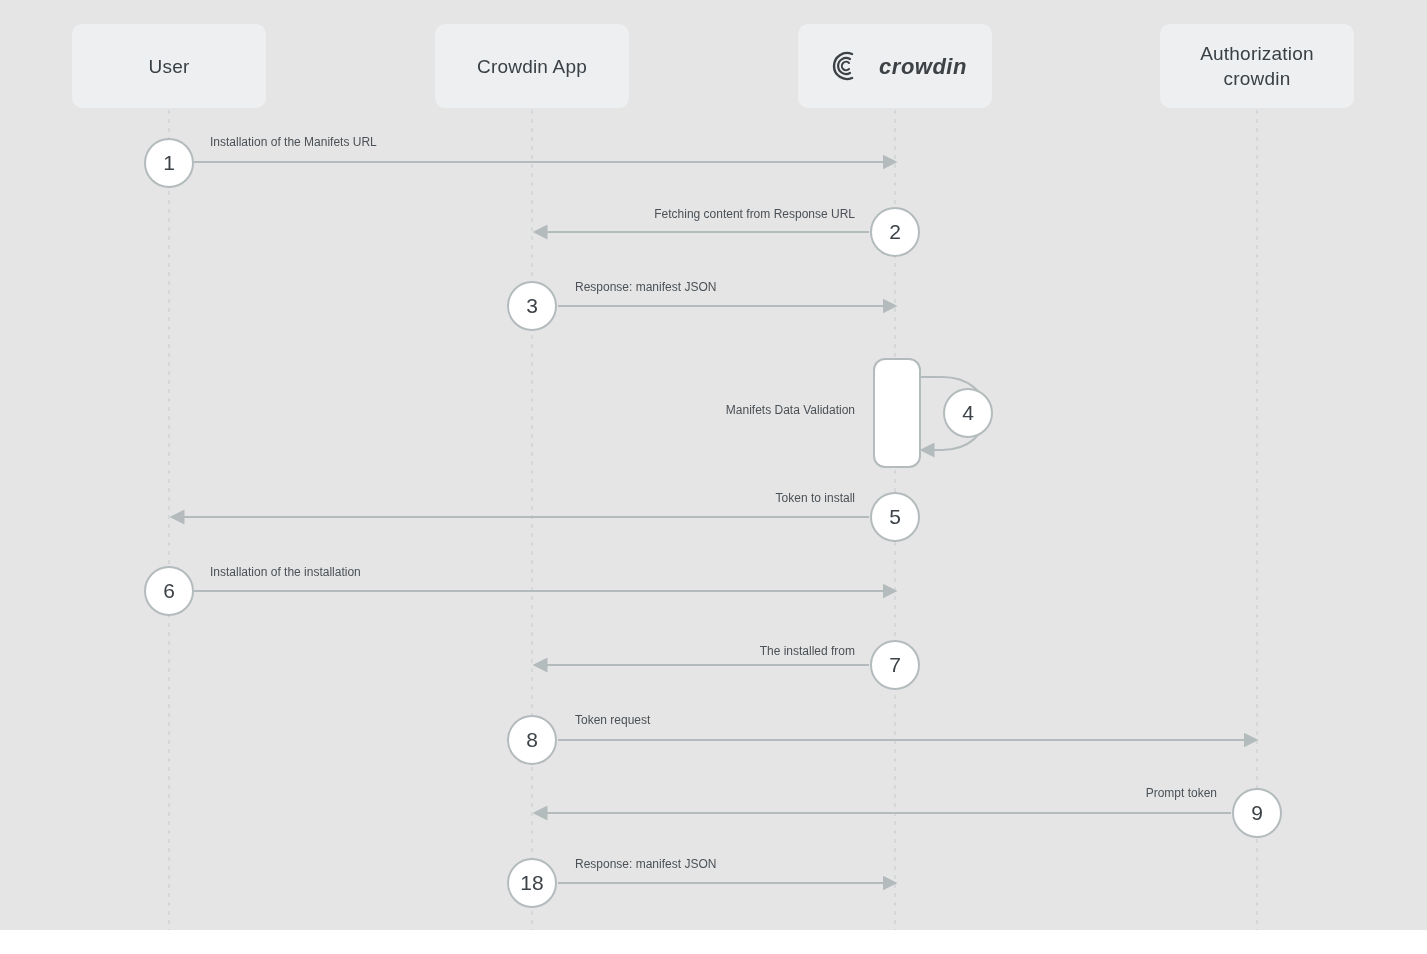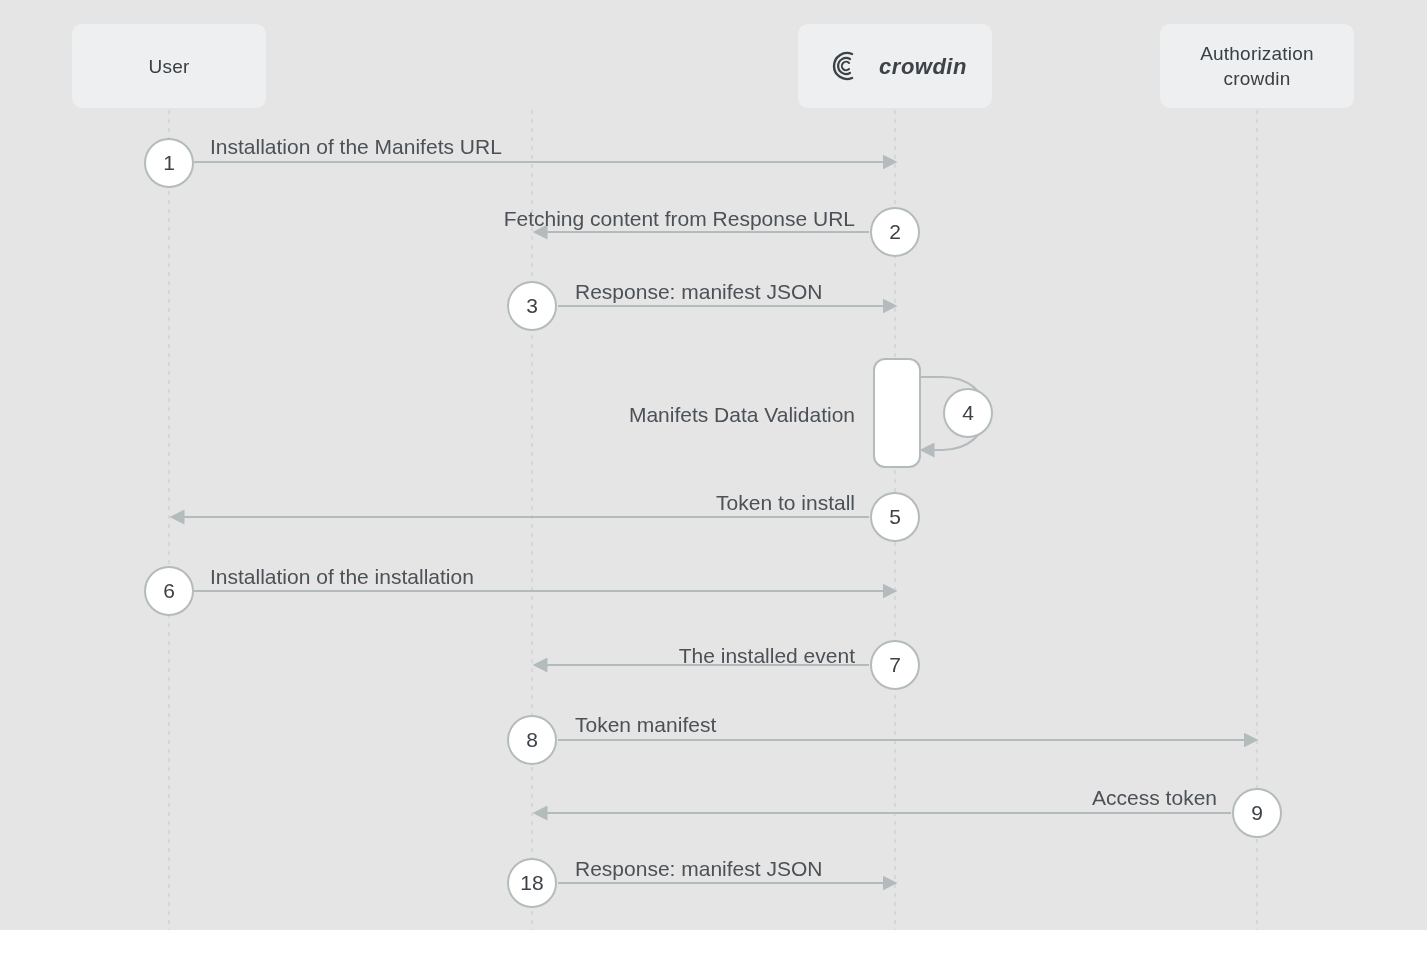--- a/index.html
+++ b/index.html
@@ -75,21 +75,21 @@
     display: flex;
     align-items: center;
     justify-content: center;
     font-size: 21px;
     color: #3c4247;
     z-index: 3;
   }
 
   .msg-label {
     position: absolute;
-    font-size: 21px;
+    font-size: 12px;
     color: #4b5156;
     white-space: nowrap;
     z-index: 3;
   }
 </style>
 </head>
 <body>
 
 <div class="canvas">
 
@@ -113,20 +113,23 @@
     <line x1="194" y1="591" x2="884" y2="591" stroke="#b4bbbd" stroke-width="2" marker-end="url(#arr)"></line>
     <line x1="869" y1="665" x2="546" y2="665" stroke="#b4bbbd" stroke-width="2" marker-end="url(#arr)"></line>
     <line x1="558" y1="740" x2="1245" y2="740" stroke="#b4bbbd" stroke-width="2" marker-end="url(#arr)"></line>
     <line x1="1231" y1="813" x2="546" y2="813" stroke="#b4bbbd" stroke-width="2" marker-end="url(#arr)"></line>
     <line x1="558" y1="883" x2="884" y2="883" stroke="#b4bbbd" stroke-width="2" marker-end="url(#arr)"></line>
   </svg>
 
   <div class="actor-box" style="left:72px">
     <span>User</span>
   </div>
+  <div class="actor-box" style="left:435px">
+    <span>Crowdin App</span>
+  </div>
   <div class="actor-box" style="left:798px">
     <span class="logo-wrap">
       <svg width="36" height="32" viewBox="0 0 36 32">
         <g fill="none" stroke="#3d4247" stroke-linecap="round">
           <path d="M29,4 A13,13 0 1 0 29,28" stroke-width="2.4"></path>
           <path d="M27,9 A8,8 0 1 0 27,23" stroke-width="2.2"></path>
           <path d="M26,13 A4.2,4.2 0 1 0 26,19" stroke-width="2"></path>
         </g>
       </svg>
       <span class="logo-text">crowdin</span>
@@ -148,18 +151,18 @@
   <div class="step-circle" style="left:507px;top:715px">8</div>
   <div class="step-circle" style="left:1232px;top:788px">9</div>
   <div class="step-circle" style="left:507px;top:858px">18</div>
 
   <div class="msg-label" style="left:210px;top:135px">Installation of the Manifets URL</div>
   <div class="msg-label" style="right:572px;top:207px">Fetching content from Response URL</div>
   <div class="msg-label" style="left:575px;top:280px">Response: manifest JSON</div>
   <div class="msg-label" style="right:572px;top:403px">Manifets Data Validation</div>
   <div class="msg-label" style="right:572px;top:491px">Token to install</div>
   <div class="msg-label" style="left:210px;top:565px">Installation of the installation</div>
-  <div class="msg-label" style="right:572px;top:644px">The installed event</div>
-  <div class="msg-label" style="left:575px;top:713px">Token manifest</div>
-  <div class="msg-label" style="right:210px;top:786px">Access token</div>
+  <div class="msg-label" style="right:572px;top:644px">The installed from</div>
+  <div class="msg-label" style="left:575px;top:713px">Token request</div>
+  <div class="msg-label" style="right:210px;top:786px">Prompt token</div>
   <div class="msg-label" style="left:575px;top:857px">Response: manifest JSON</div>
 
 </div>
 
 </body></html>

